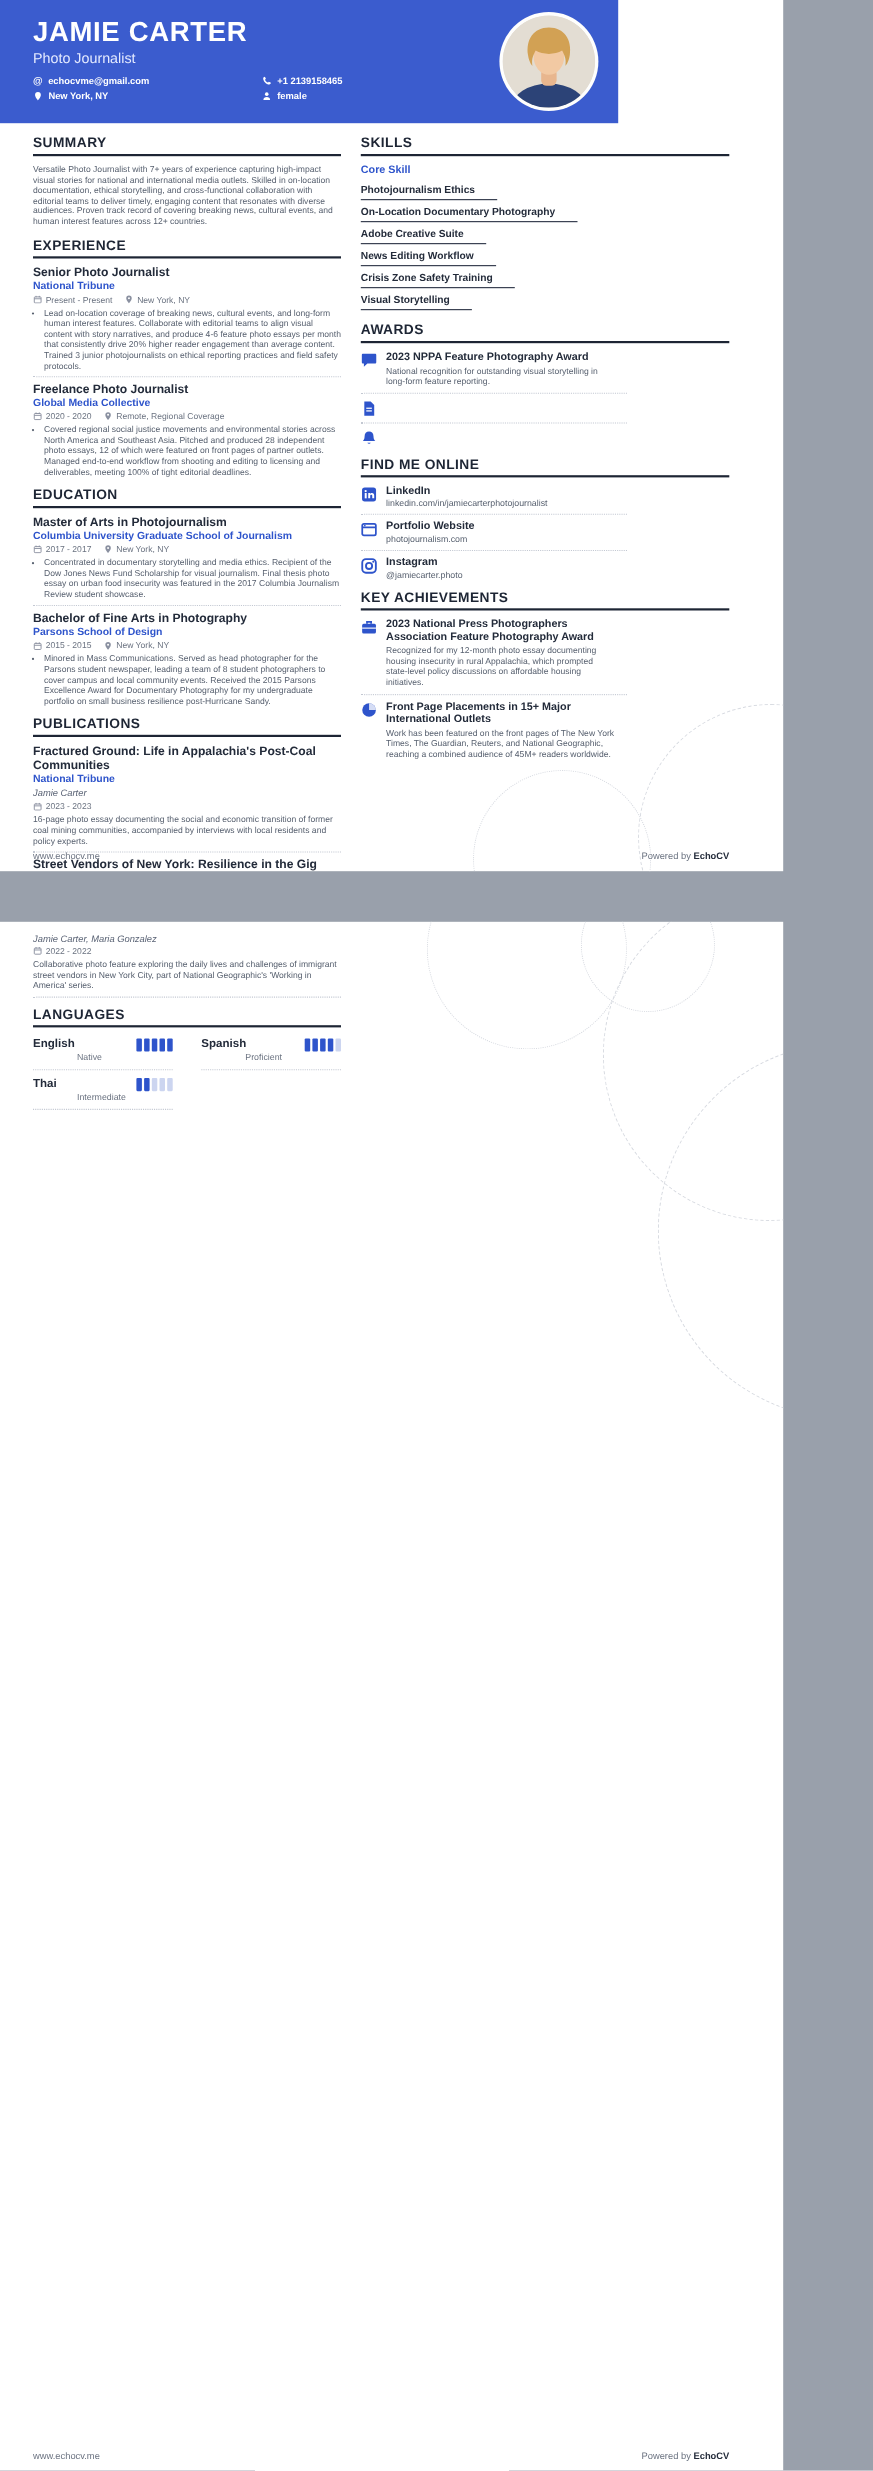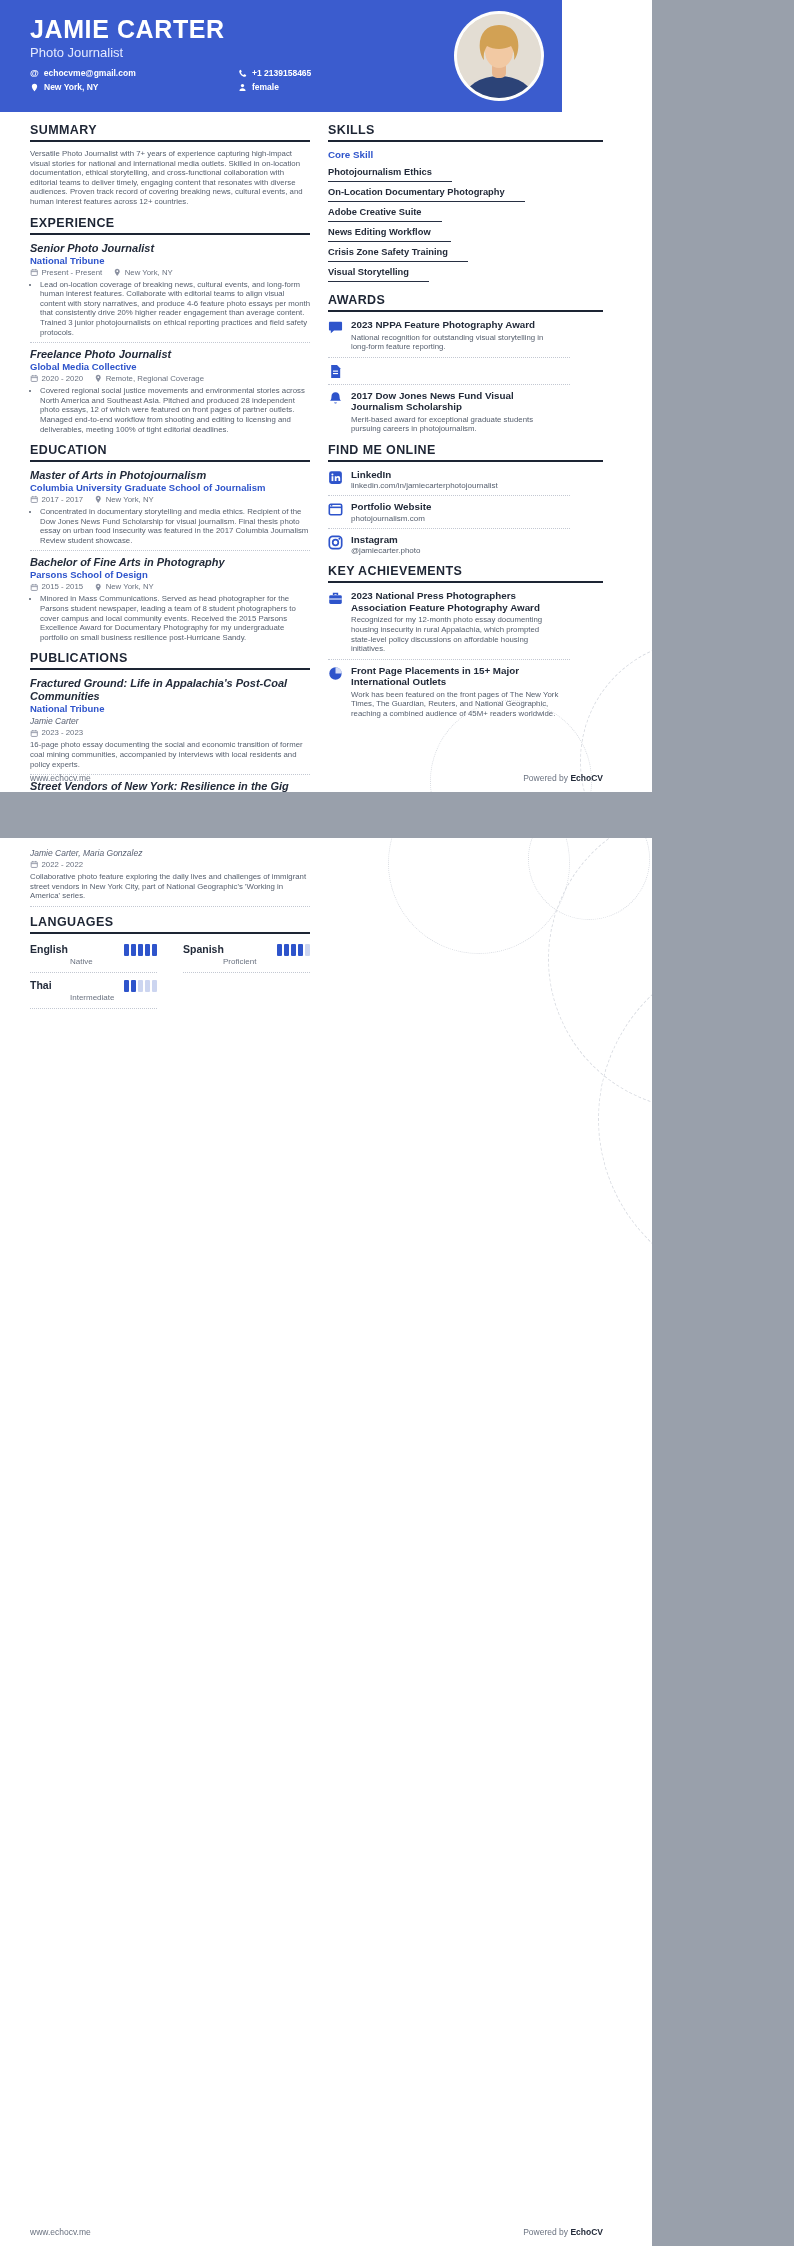--- a/index.html
+++ b/index.html
@@ -1,21 +1,21 @@
 <!DOCTYPE html>
 <html><head>
 <meta charset="utf-8">
 <style>
   html { background:#fff; }
   body {
     margin:0; width:794px; background:#99a0ab;
     font-family:"Liberation Sans","DejaVu Sans",sans-serif;
     color:#2a3142;
   }
-  .page { width:652px; background:#fff; position:relative; overflow:hidden; }
+  .page { width:712px; background:#fff; position:relative; overflow:hidden; }
   .page1 { height:792px; margin-bottom:46px; }
   .page2 { height:1408px; }
 
   
   .hero { position:relative; z-index:1; width:562px; height:112px; box-sizing:border-box;
           background:var(--header-bg,#3b5cce); color:#fff; padding:16px 0 0 30px; }
   .hero h1 { margin:0; font-size:25px; line-height:27px; font-weight:800; letter-spacing:.6px; }
   .hero .role { font-size:13px; font-weight:500; color:#e4eaff; margin-top:2px; }
   .contact { margin-top:8px; display:grid; grid-template-columns:208px 1fr; row-gap:4px;
              font-size:8.5px; font-weight:700; }
@@ -31,21 +31,21 @@
   .content2 { position:relative; z-index:1; display:flex; gap:28px; padding:10px 49px 0 30px; box-sizing:border-box; }
   .col-left  { width:280px; flex:none; }
   .col-right { flex:1; min-width:0; }
   .section { margin-bottom:9px; }
   .sec-h { margin:0 0 7px; font-size:12.5px; font-weight:800; letter-spacing:.4px; text-transform:uppercase;
            color:var(--heading,#1d2534); padding-bottom:3px; border-bottom:2px solid var(--heading,#1d2534); }
   .body-text { margin:0; font-size:7.8px; line-height:9.6px; color:var(--text,#57606f); }
   .dotted-sep { border:none; border-top:1px dotted #c3c8d2; margin:5px 0; }
 
   
-  .entry-title { font-size:11px; line-height:13px; font-weight:700; color:#232b3a;font-style:italic; }
+  .entry-title { font-size:11px; line-height:13px; font-weight:700; color:#232b3a; }
   .entry-co { font-size:9.5px; line-height:11px; font-weight:700; color:var(--accent,#2e54cb); margin-top:0; }
   .meta { display:flex; gap:11px; align-items:center; margin-top:2px; font-size:7.8px; color:#6a7280; }
   .meta-item { display:flex; align-items:center; gap:3px; }
   .meta .ic { width:8.5px; height:8.5px; color:#8a90a0; flex:none; }
   ul.bullets { margin:3px 0 0; padding-left:10px; }
   ul.bullets li { font-size:7.8px; line-height:9.6px; color:var(--text,#57606f); }
   .authors { font-size:8.5px; font-style:italic; color:#596274; margin-top:2px; }
   .pub-desc { margin-top:3px; }
 
   
@@ -354,24 +354,20 @@
           <div class="rc-item">
             <svg class="ic">
                 <use href="#i-cert"></use>
               </svg>
           </div>
           <hr class="dotted-sep">
           <div class="rc-item">
             <svg class="ic">
                 <use href="#i-bell"></use>
               </svg>
-            <div class="rc-body">
-              <div class="rc-title">2017 Dow Jones News Fund Visual Journalism Scholarship</div>
-              <div class="rc-desc">Merit-based award for exceptional graduate students pursuing careers in photojournalism.</div>
-            </div>
           </div>
         </div>
       </section>
 
       <section class="section">
         <h2 class="sec-h">FIND ME ONLINE</h2>
         <div class="rc-content">
           <div class="rc-item">
             <svg class="ic">
                 <use href="#i-linkedin"></use>

